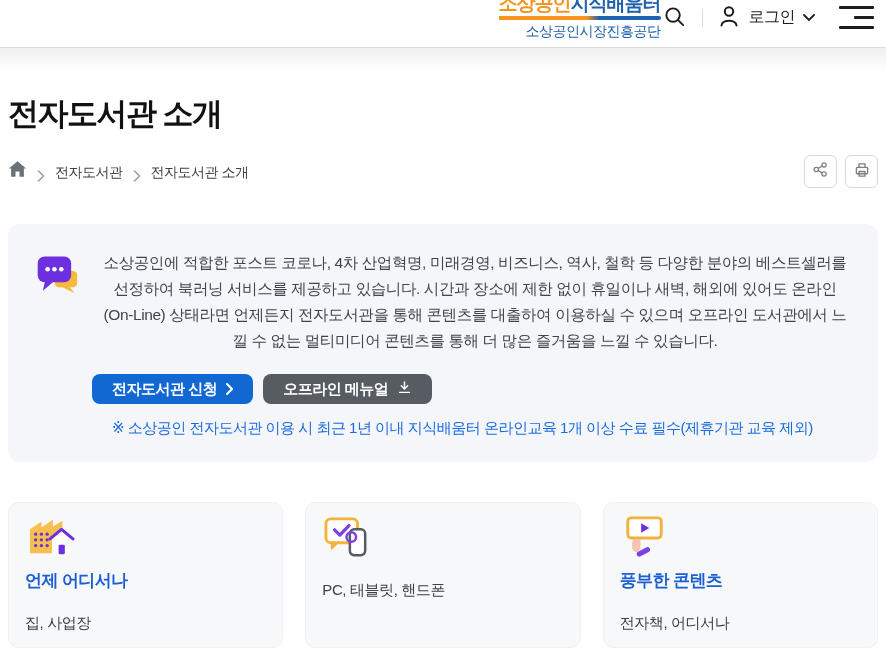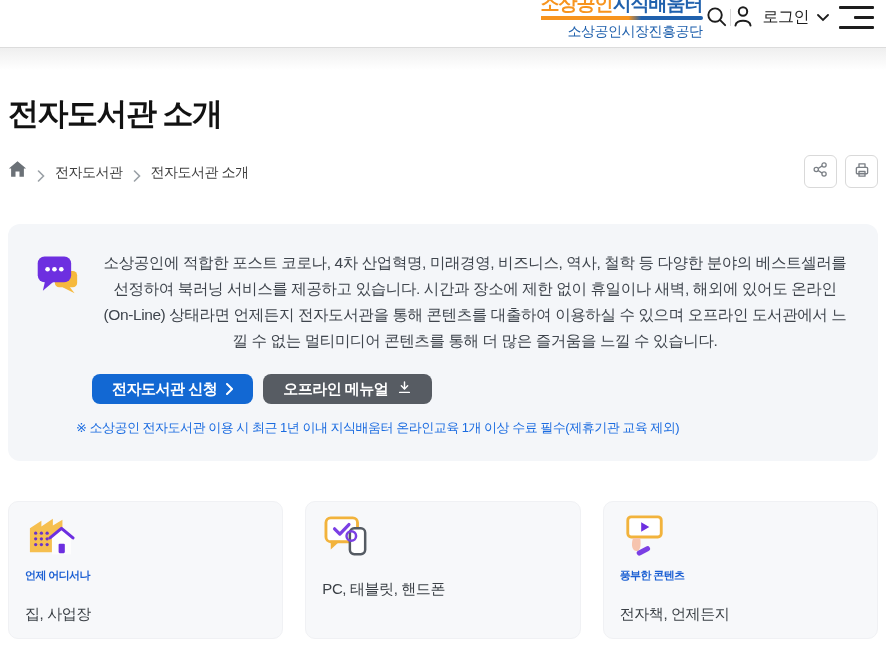--- a/index.html
+++ b/index.html
@@ -11,21 +11,21 @@
     justify-content: flex-end; padding: 0 12px 12px 8px; background: #fff;
     border-bottom: 1px solid #dcdcdc; }
   .logo { display: flex; flex-direction: column; cursor: pointer; }
   .logo-main { font-size: 19px; font-weight: 800; letter-spacing: -1px; line-height: 1.1; white-space: nowrap; }
   .logo-orange { color: #f7941e; }
   .logo-blue { color: #2061ad; }
   .logo-bar { height: 4px; margin-top: 2px; border-radius: 0 3px 3px 0;
     background: linear-gradient(90deg, #f7941e 0%, #f7941e 54%, #2061ad 62%, #2061ad 100%); }
   .logo-sub { font-size: 14px; font-weight: 400; color: #2061ad; text-align: right;
     margin-top: 3px; letter-spacing: -0.5px; }
-  .header-right { display: flex; align-items: center; }
+  .header-right { display: flex; align-items: center; gap: 14px; }
   .icon-btn { background: none; border: none; cursor: pointer; display: flex; align-items: center; padding: 2px; }
   .v-divider { width: 1px; height: 17px; background: #d9d9d9; }
   .login-group { display: flex; align-items: center; gap: 8px; cursor: pointer; background: none; border: none; }
   .login-label { font-size: 16px; color: #1d1d1d; letter-spacing: -0.5px; }
   .hamburger { display: flex; flex-direction: column; gap: 7px; width: 35px; background: none; border: none; cursor: pointer; margin-left: 10px; }
   .hamburger span { display: block; height: 3px; background: #1d1d1d; border-radius: 1px; }
   .hamburger .line-mid { width: 20px; align-self: flex-end; }
 
   
   .strip { height: 22px; background: linear-gradient(#efefef, #ffffff); }
@@ -47,27 +47,27 @@
   .intro-box { margin-top: 36px; background: #f4f6f9; border-radius: 12px; padding: 26px 28px 24px; }
   .intro-top { display: flex; align-items: flex-start; text-align: center; }
   .intro-icon { width: 48px; flex: 0 0 48px; margin-right: 16px; margin-top: 4px; }
   .intro-text { font-size: 15.5px; color: #3f454d; line-height: 1.68; letter-spacing: -0.4px; }
   .btn-row { margin-top: 20px; margin-left: 56px; display: flex; gap: 10px; }
   .btn { display: inline-flex; align-items: center; gap: 9px; height: 30px; padding: 0 20px;
     border: none; border-radius: 8px; font-size: 15px; font-weight: 700; color: #fff;
     letter-spacing: -0.5px; cursor: pointer; font-family: inherit; }
   .btn-primary { background: #1268d3; }
   .btn-secondary { background: #575c63; }
-  .note { margin-top: 15px; margin-left: 40px; font-size: 13px; color: #1a6be0; letter-spacing: -0.5px; }
+  .note { margin-top: 15px; margin-left: 76px; font-size: 15px; color: #1a6be0; letter-spacing: -0.5px; }
 
   
   .cards { margin-top: 40px; display: flex; gap: 22px; }
   .card { flex: 1; background: #f7f8fa; border: 1px solid #f0f1f4; border-radius: 10px; padding: 12px 16px 14px; }
   .card-icon { height: 44px; display: flex; align-items: center; }
-  .card-title { margin-top: 10px; font-size: 11px; font-weight: 700; color: #1b5fd3; letter-spacing: -0.6px; }
+  .card-title { margin-top: 10px; font-size: 17px; font-weight: 700; color: #1b5fd3; letter-spacing: -0.6px; }
   .card-desc { margin-top: 22px; font-size: 15px; color: #3b4046; letter-spacing: -0.4px; }
 </style>
 </head>
 <body>
 
 <div class="header">
   <div class="logo">
     <div class="logo-main">
       <span class="logo-orange">소상공인</span><span class="logo-blue">지식배움터</span>
     </div>
@@ -240,17 +240,17 @@
     <div class="card">
       <div class="card-icon">
         <svg width="50" height="44" viewBox="0 0 52 46">
           <rect x="8" y="3" width="35" height="21" rx="3.5" fill="#fff" stroke="#f2b33c" stroke-width="3"></rect>
           <path d="M22 8.5 L30.5 13.5 L22 18.5 Z" fill="#6d2fe0"></path>
           <path d="M13.5 25 C11.5 31, 12 37, 16 38.5 C20 40, 22.5 35, 21 25 Z" fill="#f6c4ae"></path>
           <rect x="17" y="36" width="15" height="5.5" rx="2.7" fill="#7b3fe4" transform="rotate(-28 24 39)"></rect>
         </svg>
       </div>
       <div class="card-title">풍부한 콘텐츠</div>
-      <div class="card-desc">전자책, 언제든지</div>
+      <div class="card-desc">전자책, 어디서나</div>
     </div>
 
   </div>
 </div>
 
 </body></html>

